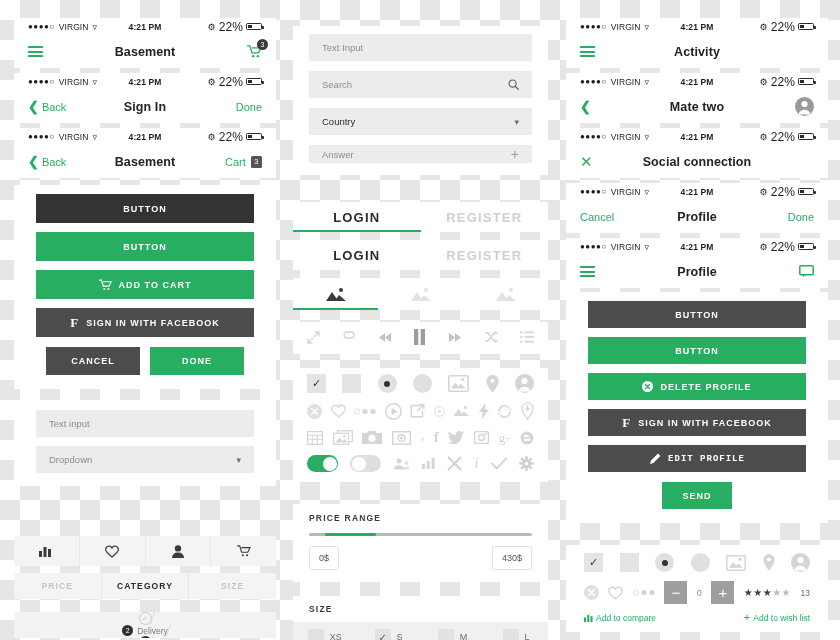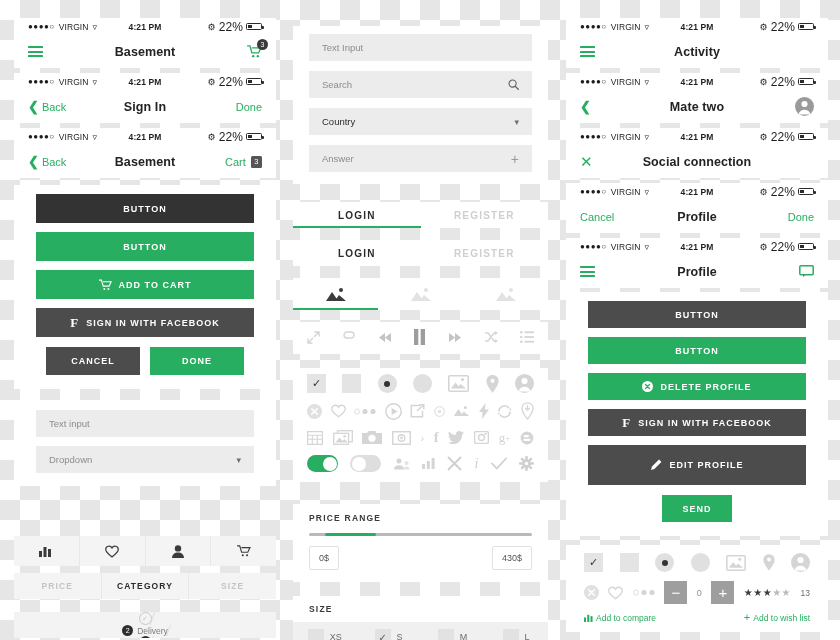--- a/index.html
+++ b/index.html
@@ -147,21 +147,21 @@
     color: #8c8c8c;
   }
   .field .val { flex: 1 1 auto; }
   .field .val.filled { color: #2b2b2b; }
   .field .ico { color: #6f6f6f; font-size: 12px; }
 
   
   .tabs { display: flex; background: #fff; }
   .tab {
     flex: 1 1 0; text-align: center;
-    font-size: 10px; font-weight: 700; letter-spacing: 1.2px;
+    font-size: 13px; font-weight: 700; letter-spacing: 1.2px;
     padding: 8px 0 7px;
     color: #cfcfcf;
     position: relative;
   }
   .tab.active { color: #2b2b2b; }
   .tab.active.underline::after {
     content: ""; position: absolute; left: 0; right: 0; bottom: 0;
     height: 2px; background: #27ae60;
   }
 
@@ -482,21 +482,21 @@
           <svg width="11" height="11" viewBox="0 0 12 12">
               <circle cx="5" cy="5" r="3.9" fill="none" stroke="#5e5e5e" stroke-width="1.2"></circle>
               <path d="M8 8l3.2 3.2" stroke="#5e5e5e" stroke-width="1.4" stroke-linecap="round"></path>
             </svg>
         </span>
       </div>
       <div class="field" style="height:27px;margin-bottom:10px;">
         <span class="val filled">Country</span>
         <span class="ico" style="font-size:9px;">▾</span>
       </div>
-      <div class="field" style="height:27px;">
+      <div class="field" style="height:18px;">
         <span class="val">Answer</span>
         <span class="ico" style="font-size:14px;color:#9b9b9b;">+</span>
       </div>
     </div>
 
     <div class="card" style="position:absolute;left:0;top:202px;width:255px;">
       <div class="tabs">
         <div class="tab active underline">LOGIN</div>
         <div class="tab">REGISTER</div>
       </div>
@@ -973,21 +973,21 @@
               <circle cx="6" cy="6" r="6" fill="#fff"></circle>
               <path d="M3.8 3.8l4.4 4.4M8.2 3.8l-4.4 4.4" stroke="#27ae60" stroke-width="1.4" stroke-linecap="round"></path>
             </svg>
         </span>
         <span>DELETE PROFILE</span>
       </div>
       <div class="btn btn-grey" style="height:27px;margin-bottom:9px;">
         <span style="font-weight:700;font-size:13px;font-family:'Liberation Serif',serif;">f</span>
         <span>SIGN IN WITH FACEBOOK</span>
       </div>
-      <div class="btn btn-grey" style="height:40px;margin-bottom:10px;">
+      <div class="btn btn-grey" style="height:27px;margin-bottom:10px;font-family:Liberation Mono, monospace;">
         <span>
           <svg width="12" height="12" viewBox="0 0 12 12">
               <path d="M9 0.6l2.4 2.4-7 7L1 11l1-3.4z" fill="#fff"></path>
             </svg>
         </span>
         <span>EDIT PROFILE</span>
       </div>
       <div style="display:flex;justify-content:center;">
         <div class="btn btn-green" style="width:70px;height:27px;">
           <span>SEND</span>

